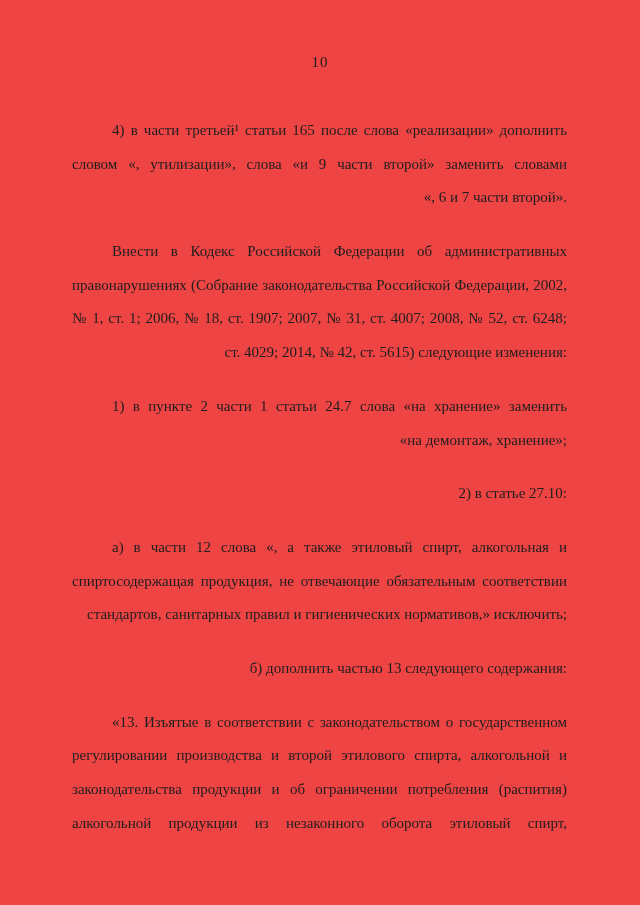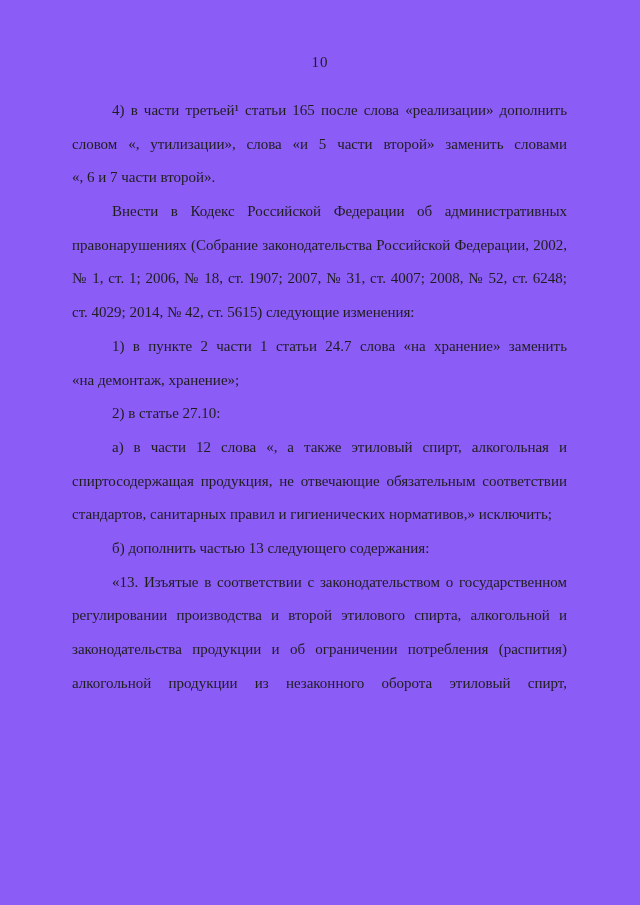--- a/index.html
+++ b/index.html
@@ -4,21 +4,21 @@
 <style>
   html, body {
     margin: 0;
     padding: 0;
     background: #ffffff;
   }
   .page {
     position: relative;
     width: 640px;
     height: 905px;
-    background: #8b5cf6;
+    background: #ef4444;
     font-family: "Liberation Serif", "DejaVu Serif", serif;
     color: #1e1e1e;
     overflow: hidden;
   }
   .page-number {
     position: absolute;
     top: 54px;
     left: 0;
     width: 100%;
     text-align: center;
@@ -29,43 +29,44 @@
     position: absolute;
     left: 72px;
     top: 94px;
     width: 495px;
   }
   .line {
     font-size: 15px;
     line-height: 33.7px;
     max-height: 33.7px;
     overflow: hidden;
-    text-align: left;
+    text-align: right;
     white-space: nowrap;
   }
   .line.just {
     white-space: normal;
     text-align: justify;
     text-align-last: justify;
   }
   .line.first {
     text-indent: 40px;
+    margin-top: 20px;
   }
   .line.bold {
     font-weight: bold;
   }
 </style>
 </head>
 <body>
 
 <div class="page">
   <div class="page-number">10</div>
   <div class="text-body">
       <div class="line just first">4) в части третьей¹ статьи 165 после слова «реализации» дополнить</div>
-      <div class="line just">словом «, утилизации», слова «и 5 части второй» заменить словами</div>
+      <div class="line just">словом «, утилизации», слова «и 9 части второй» заменить словами</div>
       <div class="line">«, 6 и 7 части второй».</div>
       <div class="line just first">Внести в Кодекс Российской Федерации об административных</div>
       <div class="line just">правонарушениях (Собрание законодательства Российской Федерации, 2002,</div>
       <div class="line just">№ 1, ст. 1; 2006, № 18, ст. 1907; 2007, № 31, ст. 4007; 2008, № 52, ст. 6248;</div>
       <div class="line">ст. 4029; 2014, № 42, ст. 5615) следующие изменения:</div>
       <div class="line just first">1) в пункте 2 части 1 статьи 24.7 слова «на хранение» заменить словами</div>
       <div class="line">«на демонтаж, хранение»;</div>
       <div class="line first">2) в статье 27.10:</div>
       <div class="line just first">а) в части 12 слова «, а также этиловый спирт, алкогольная и</div>
       <div class="line just">спиртосодержащая продукция, не отвечающие обязательным соответствии</div>

